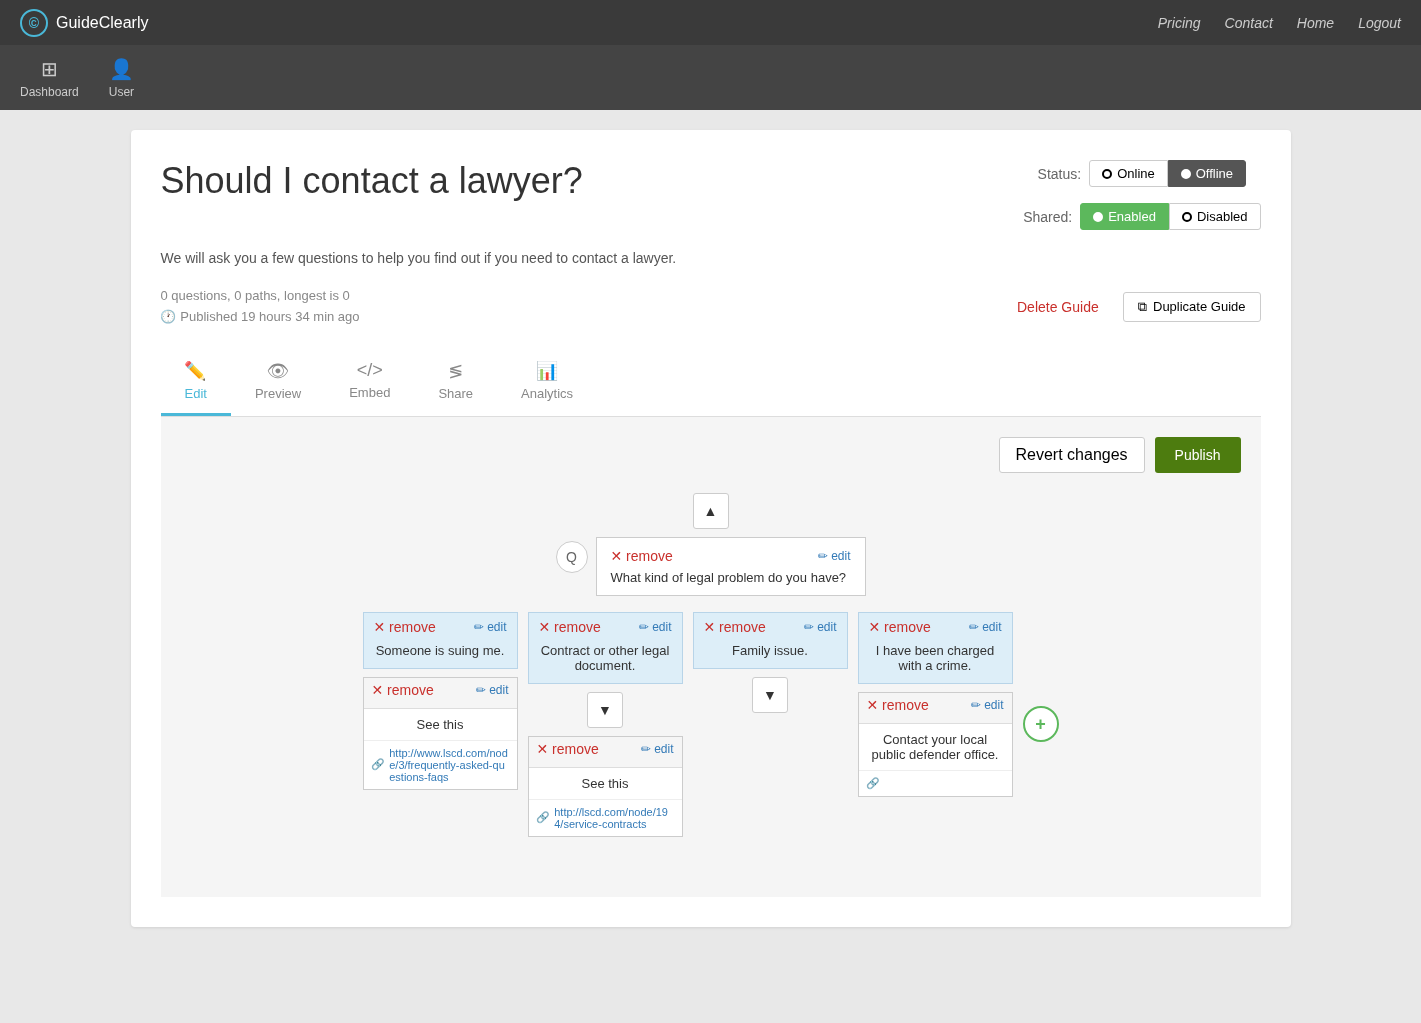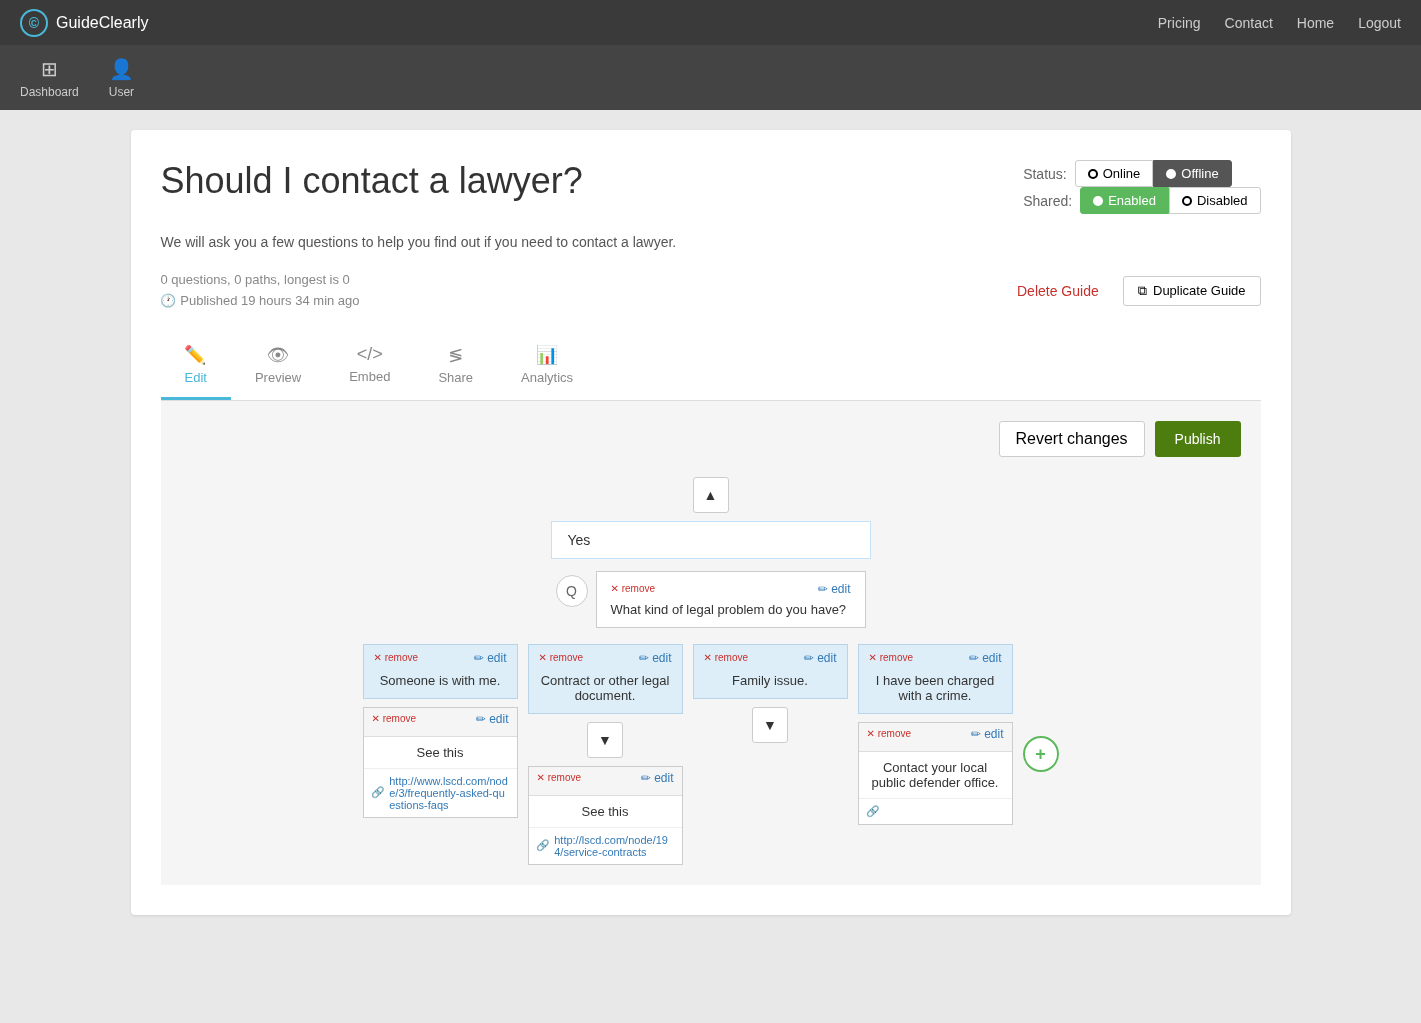--- a/index.html
+++ b/index.html
@@ -30,20 +30,21 @@
       display: flex;
       align-items: center;
       justify-content: center;
       color: #4ab8d8;
       font-size: 14px;
       font-weight: bold;
     }
     .top-nav-links {
       display: flex;
       gap: 24px;
+      font-style: italic;
     }
     .top-nav-links a {
       color: #ccc;
       text-decoration: none;
       font-size: 14px;
     }
 
     
     .sub-nav {
       background: #444;
@@ -82,22 +83,22 @@
       margin-bottom: 20px;
     }
     .guide-title {
       font-size: 36px;
       font-weight: 300;
       color: #333;
     }
     .guide-status {
       display: flex;
       flex-direction: column;
-      gap: 0;
-      align-items: flex-start;
+      gap: 16px;
+      align-items: center;
     }
     .status-row {
       display: flex;
       align-items: center;
       gap: 8px;
     }
     .status-label {
       color: #666;
       font-size: 14px;
     }
@@ -292,21 +293,21 @@
       width: 270px;
       position: relative;
     }
     .card-actions {
       display: flex;
       justify-content: space-between;
       margin-bottom: 6px;
     }
     .card-action-remove {
       color: #c9302c;
-      font-size: 10px;
+      font-size: 14px;
       cursor: pointer;
       display: flex;
       align-items: center;
       gap: 3px;
     }
     .card-action-edit {
       color: #337ab7;
       font-size: 12px;
       cursor: pointer;
       display: flex;
@@ -517,44 +518,41 @@
       <button class="btn-revert">Revert changes</button>
       <button class="btn-publish">Publish</button>
     </div>
 
     <div class="flow-area">
 
       <div class="up-arrow-btn">
         <span>▲</span>
       </div>
 
-      <div class="yes-box">
-        <span>Yes</span>
-      </div>
 
       <div class="question-row">
         <div class="q-icon">Q</div>
         <div class="question-card">
           <div class="card-actions">
             <span class="card-action-remove">✕ remove</span>
             <span class="card-action-edit">✏ edit</span>
           </div>
           <div class="card-text">What kind of legal problem do you have?</div>
         </div>
       </div>
 
       <div class="options-row">
 
         <div class="option-col">
           <div class="option-card">
             <div class="card-actions">
               <span class="card-action-remove">✕ remove</span>
               <span class="card-action-edit">✏ edit</span>
             </div>
-            <div class="option-text">Someone is with me.</div>
+            <div class="option-text">Someone is suing me.</div>
           </div>
           <div class="result-card">
             <div class="result-card-header">
               <div class="card-actions">
                 <span class="card-action-remove">✕ remove</span>
                 <span class="card-action-edit">✏ edit</span>
               </div>
             </div>
             <div class="result-card-body">See this</div>
             <div class="result-card-link">

